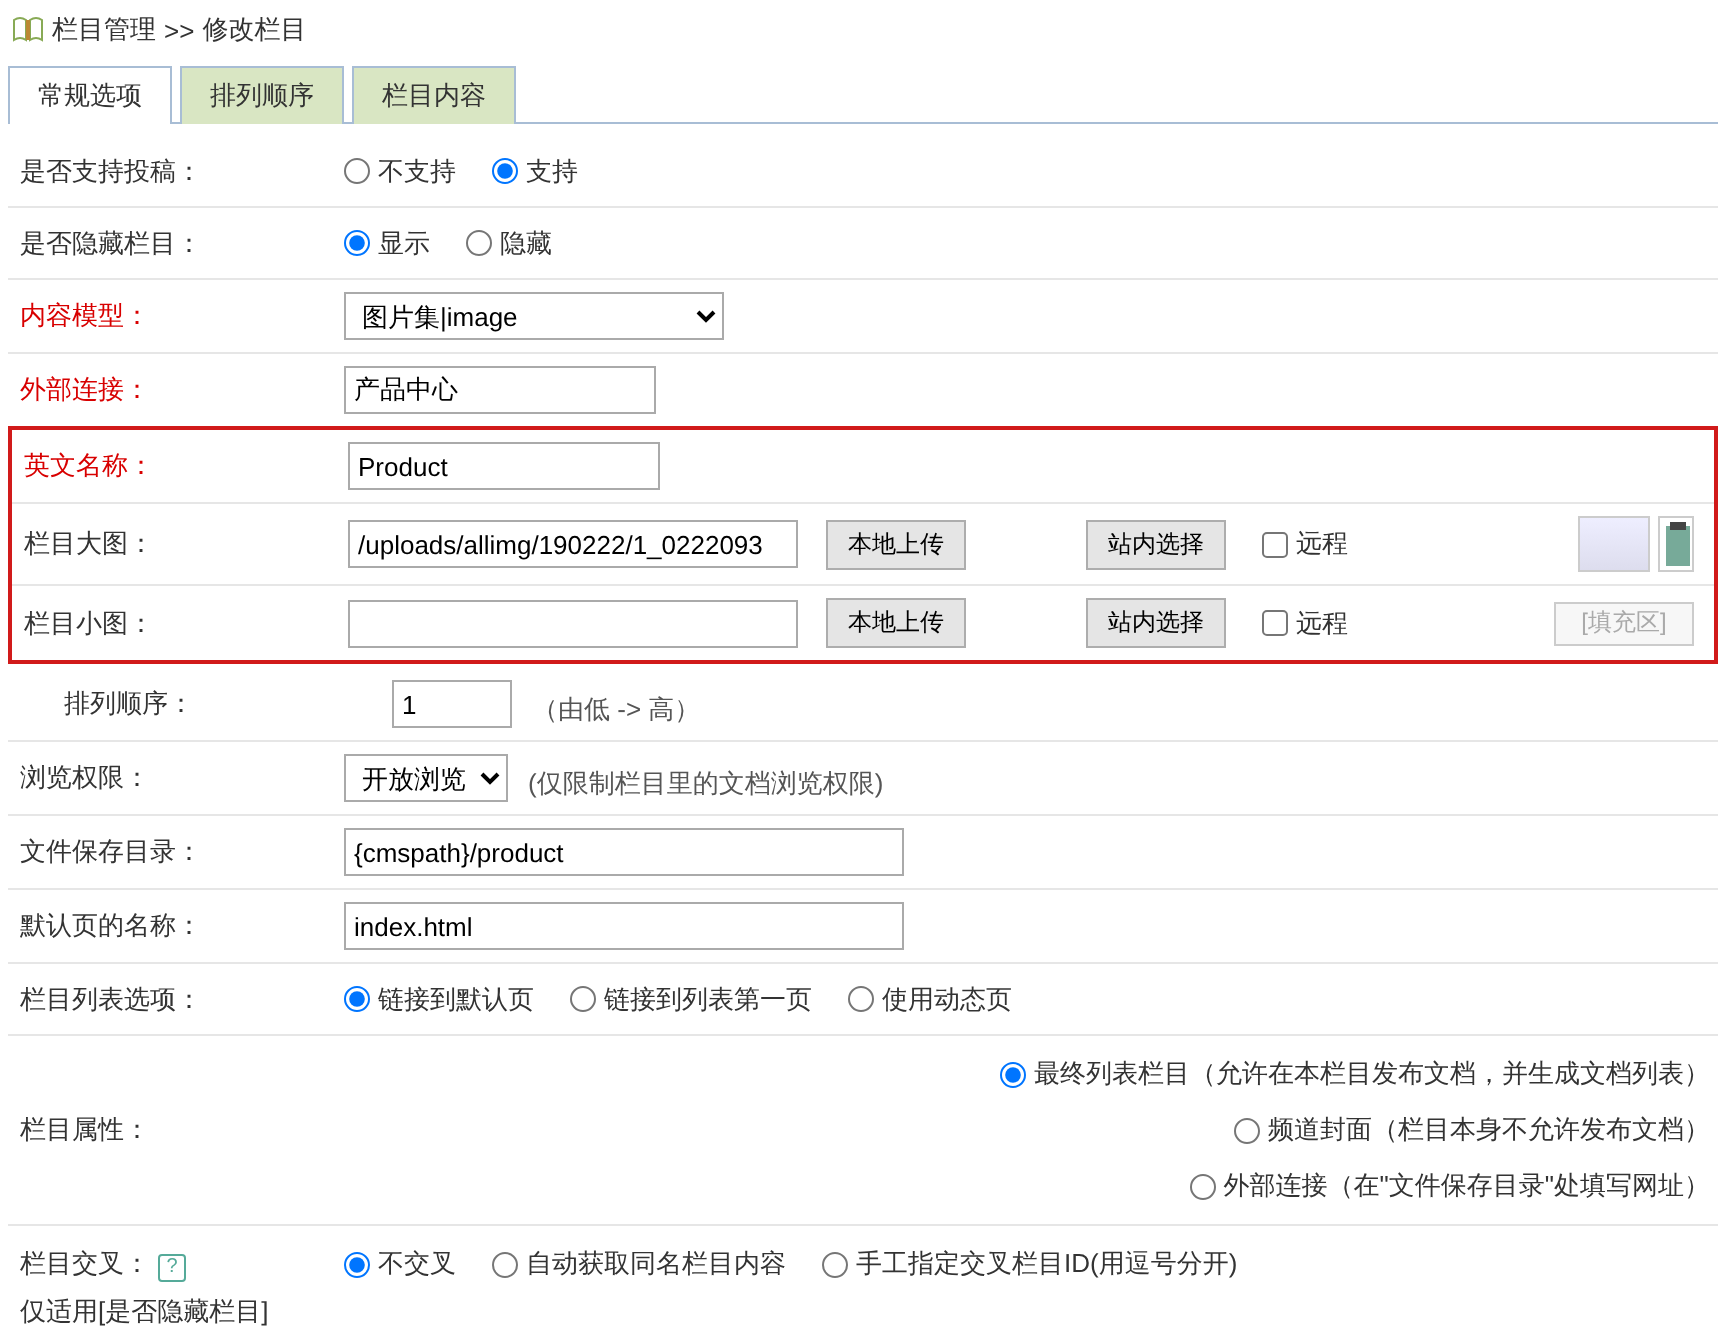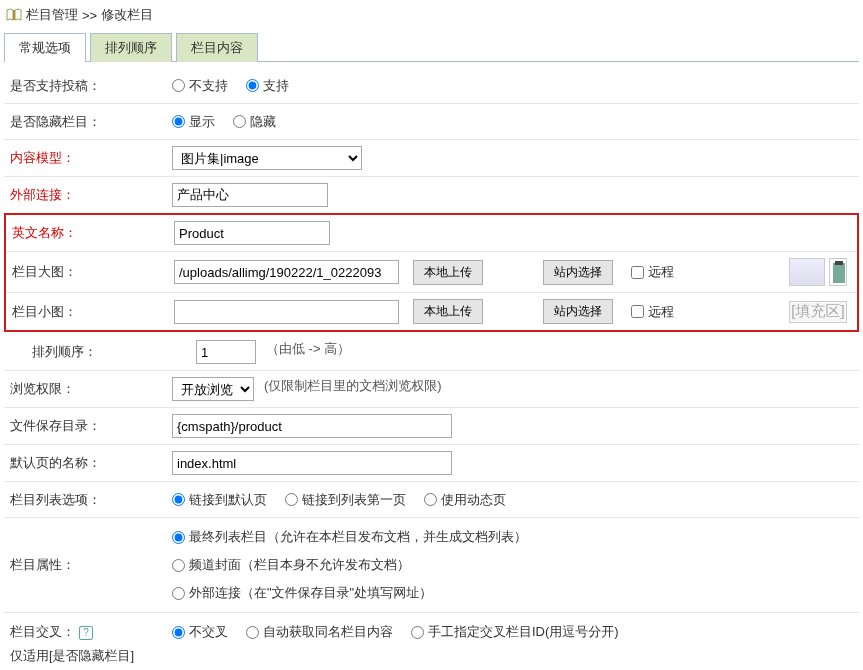--- a/index.html
+++ b/index.html
@@ -7,40 +7,40 @@
 .breadcrumb { display: flex; align-items: center; gap: 4px; padding: 2px 0 8px 2px; font-size: 13px; }
 .book-icon { width: 16px; height: 14px; display: inline-block; position: relative; }
 .book-icon svg { width: 16px; height: 14px; }
 .tabs { display: flex; border-bottom: 1px solid #a8bdd5; margin-bottom: 6px; }
 .tab { padding: 5px 14px; border: 1px solid #a8bdd5; border-bottom: none; margin-right: 4px; background: #fff; cursor: pointer; position: relative; top: 1px; }
 .tab.alt { background: #d9e6c3; }
 .form { }
 .row { display: flex; align-items: center; padding: 6px 4px; border-bottom: 1px solid #e6e6e6; min-height: 36px; }
 .label { width: 164px; flex-shrink: 0; padding-left: 2px; }
 .label-red { color: #d80000; }
-.field { display: flex; align-items: flex-start; gap: 10px; flex: 1; }
+.field { display: flex; align-items: flex-end; gap: 10px; flex: 1; }
 input[type="text"] { border: 1px solid #aaa; padding: 3px 4px; font-size: 13px; height: 24px; }
 .txt-190 { width: 156px; }
 .txt-225 { width: 225px; }
 .txt-280 { width: 280px; }
 .txt-small { width: 60px; }
 select { border: 1px solid #aaa; padding: 2px 4px; font-size: 13px; height: 24px; background: #fff; }
 .sel-190 { width: 190px; }
 .btn-small { border: 1px solid #adadad; background: #e5e5e5; padding: 3px 10px; font-size: 12px; cursor: pointer; }
 .radio-group { display: flex; align-items: center; gap: 18px; }
 .radio-item, .check-item { display: flex; align-items: center; gap: 4px; }
 .hint { color: #555; font-size: 13px; }
 .highlight-box { border: 2px solid #d11a1a; margin: 0 0 2px 0; padding: 0; }
 .highlight-box .row { border-bottom: 1px solid #e6e6e6; }
 .highlight-box .row:last-child { border-bottom: none; }
 .thumbs { display: flex; flex-direction: column; gap: 2px; margin-left: auto; margin-right: 6px; align-items: flex-end; }
 .thumb-row { display: flex; gap: 4px; align-items: center; }
 .thumb-img { width: 36px; height: 28px; border: 1px solid #ccc; background: linear-gradient(#eef, #dde); }
 .thumb-tall { width: 18px; height: 28px; border: 1px solid #ccc; background: #fff; position: relative; }
-.thumb-attach { width: 58px; height: 22px; border: 1px solid #ccc; background: #f7f7f7; font-size: 15px; color: #aaa; display: flex; align-items: center; justify-content: center; }
+.thumb-attach { width: 70px; height: 22px; border: 1px solid #ccc; background: #f7f7f7; font-size: 12px; color: #aaa; display: flex; align-items: center; justify-content: center; }
 .upload-group { display: flex; align-items: center; }
 .upload-group .spacer { width: 40px; }
 .attr-stack { display: flex; flex-direction: column; gap: 10px; }
 .help-icon { display: inline-flex; width: 14px; height: 14px; border: 1px solid #5a9; border-radius: 2px; align-items: center; justify-content: center; font-size: 10px; color: #5a9; margin-left: 4px; }
 .row-tall { align-items: flex-start; padding-top: 10px; padding-bottom: 10px; }
 .label-stack { display: flex; flex-direction: column; gap: 6px; }
 </style>
 </head>
 <body>
 

